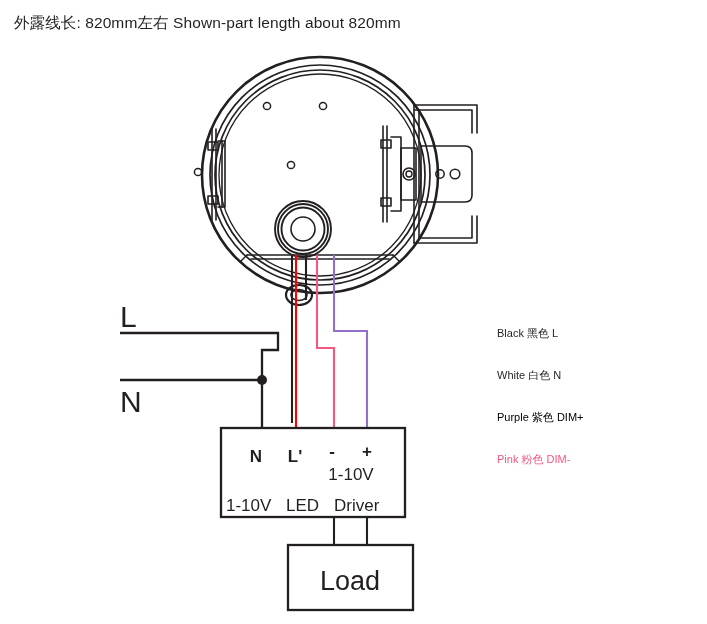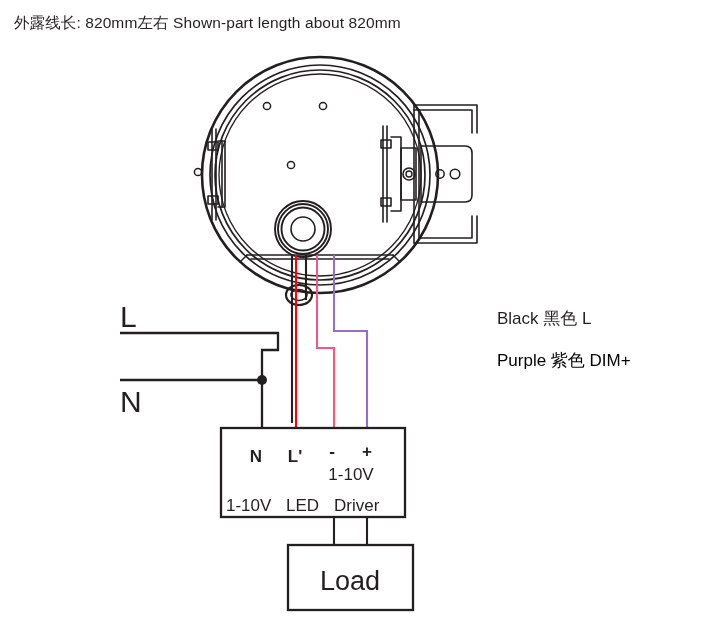--- a/index.html
+++ b/index.html
@@ -36,26 +36,26 @@
     left: 0;
     top: 0;
   }
   .legend {
     position: absolute;
     left: 497px;
     top: 297px;
     width: 210px;
   }
   .legend-item {
-    font-size: 17px;
+    font-size: 11px;
     line-height: 1;
     height: 42px;
     white-space: nowrap;
     display: flex;
-    align-items: center;
+    align-items: flex-end;
   }
 </style>
 </head>
 <body>
 
 <div id="stage">
 
   <div class="title">外露线长: 820mm左右  Shown-part length about 820mm</div>
 
   <svg id="diagram-svg" width="707" height="624" viewBox="0 0 707 624">
@@ -165,18 +165,24 @@
     </g>
 
     <rect x="288" y="545" width="125" height="65" fill="#ffffff" stroke="#231f20" stroke-width="2.3"></rect>
     <text x="350" y="590" font-size="27" text-anchor="middle" font-family="Liberation Sans, DejaVu Sans, sans-serif" fill="#231f20">Load</text>
   </svg>
 
   <div class="legend">
     <div class="legend-item" style="color: rgb(35, 31, 32);">
       <span>Black 黑色 L</span>
     </div>
+    <div class="legend-item" style="color: rgb(35, 31, 32);">
+      <span>White 白色 N</span>
+    </div>
     <div class="legend-item" style="color: #000000;">
       <span>Purple 紫色 DIM+</span>
+    </div>
+    <div class="legend-item" style="color: rgb(244, 88, 127);">
+      <span>Pink 粉色 DIM-</span>
     </div>
   </div>
 
 </div>
 
 </body></html>

